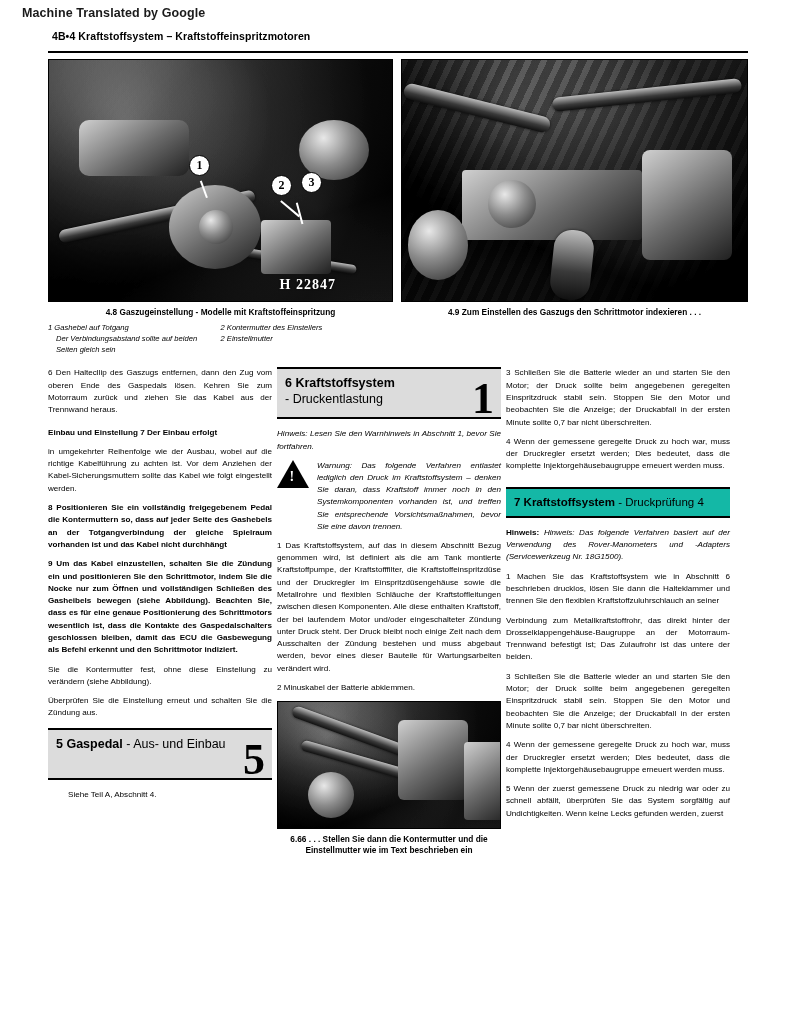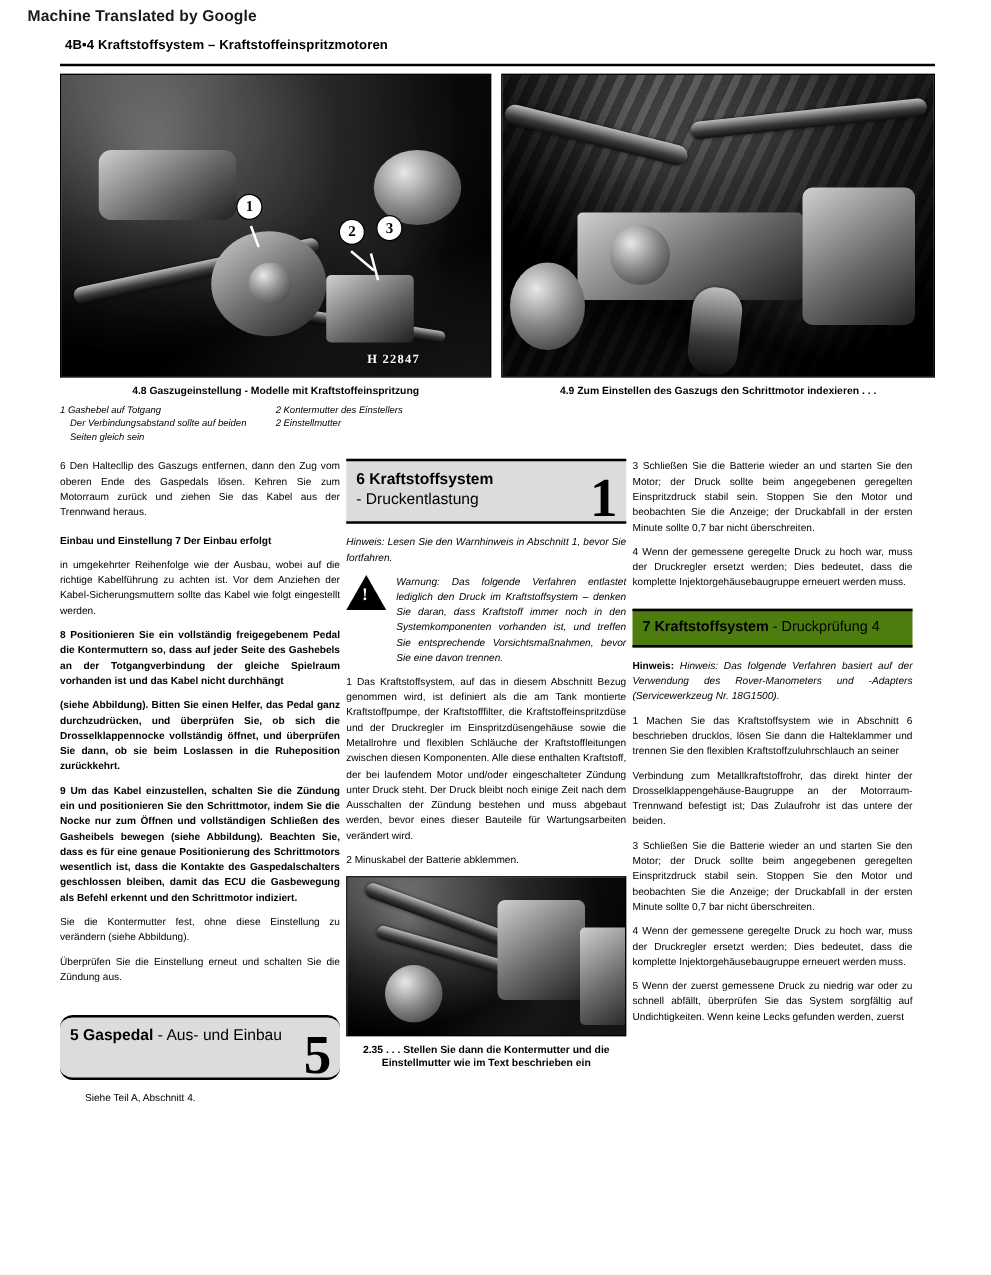--- a/index.html
+++ b/index.html
@@ -107,21 +107,21 @@
   .lead {
     position:absolute;
     background:#fff;
     height:1.5px;
     transform-origin: left center;
   }
   .photo-code {
     position:absolute;
     right: 56px; bottom: 8px;
     color:#fff;
-    font-size: 10px;
+    font-size: 14px;
     font-weight: bold;
     font-family: "Liberation Serif", serif;
     letter-spacing: 1px;
     text-shadow: 0 0 2px #000;
   }
   .fig-cap {
     font-size: 8.3px;
     font-weight: bold;
     text-align: center;
     margin-top: 5px;
@@ -179,21 +179,21 @@
   .sec-num {
     position: absolute;
     right: 7px;
     bottom: -4px;
     font-size: 44px;
     font-weight: bold;
     line-height: 1;
     font-family: "Liberation Serif", serif;
   }
   .sec-inline {
-    background: #4d7c0f;
+    background: #14b8a6;
     border-top: 2px solid #000;
     border-bottom: 2px solid #000;
     padding: 6px 8px 7px 8px;
     margin-bottom: 9px;
   }
   .sec-inline .sec-title { font-size: 11.5px; }
 
   
   .warn {
     display: flex;
@@ -296,26 +296,25 @@
     </div>
   </div>
 
   <div class="cols">
 
     <div class="col">
       <p>6 Den Haltecllip des Gaszugs entfernen, dann den Zug vom oberen Ende des Gaspedals lösen. Kehren Sie zum Motorraum zurück und ziehen Sie das Kabel aus der Trennwand heraus.</p>
       <p class="b" style="margin-top:10px;">Einbau und Einstellung 7 Der Einbau erfolgt</p>
       <p>in umgekehrter Reihenfolge wie der Ausbau, wobei auf die richtige Kabelführung zu achten ist. Vor dem Anziehen der Kabel-Sicherungsmuttern sollte das Kabel wie folgt eingestellt werden.</p>
       <p class="b">8 Positionieren Sie ein vollständig freigegebenem Pedal die Kontermuttern so, dass auf jeder Seite des Gashebels an der Totgangverbindung der gleiche Spielraum vorhanden ist und das Kabel nicht durchhängt</p>
-      <p class="b">(siehe Abbildung). Bitten Sie einen Helfer, das Pedal ganz durchzudrücken, und überprüfen Sie, ob sich die Drosselklappennocke vollständig öffnet, und überprüfen Sie dann, ob sie beim Loslassen in die Ruheposition zurückkehrt.</p>
       <p class="b">9 Um das Kabel einzustellen, schalten Sie die Zündung ein und positionieren Sie den Schrittmotor, indem Sie die Nocke nur zum Öffnen und vollständigen Schließen des Gasheibels bewegen (siehe Abbildung). Beachten Sie, dass es für eine genaue Positionierung des Schrittmotors wesentlich ist, dass die Kontakte des Gaspedalschalters geschlossen bleiben, damit das ECU die Gasbewegung als Befehl erkennt und den Schrittmotor indiziert.</p>
       <p>Sie die Kontermutter fest, ohne diese Einstellung zu verändern (siehe Abbildung).</p>
       <p>Überprüfen Sie die Einstellung erneut und schalten Sie die Zündung aus.</p>
 
-      <div class="sec-box" style="margin-top:24px;border-radius:10px;">
+      <div class="sec-box" style="margin-top:8px;">
         <div class="sec-title">
           <span>5</span>
           <span>Gaspedal</span><span class="thin"> - Aus- und Einbau</span>
         </div>
         <div class="sec-num">5</div>
       </div>
       <div class="note-small">Siehe Teil A, Abschnitt 4.</div>
     </div>
 
     <div class="col">
@@ -338,21 +337,21 @@
       <p>2 Minuskabel der Batterie abklemmen.</p>
 
       <div class="photo photo-c">
         <div class="ph-bg"></div>
         <div class="hose" style="left:10px; top:30px; width:160px; height:12px; transform:rotate(20deg);"></div>
         <div class="hose" style="left:20px; top:62px; width:180px; height:11px; transform:rotate(16deg);"></div>
         <div class="plate" style="left:120px; top:18px; width:70px; height:80px; border-radius:6px;"></div>
         <div class="blob" style="left:30px; top:70px; width:46px; height:46px;"></div>
         <div class="plate" style="left:186px; top:40px; width:46px; height:78px;"></div>
       </div>
-      <div class="cap-c">2.35 . . . Stellen Sie dann die Kontermutter und die Einstellmutter wie im Text beschrieben ein</div>
+      <div class="cap-c">6.66 . . . Stellen Sie dann die Kontermutter und die Einstellmutter wie im Text beschrieben ein</div>
     </div>
 
     <div class="col">
       <p>3 Schließen Sie die Batterie wieder an und starten Sie den Motor; der Druck sollte beim angegebenen geregelten Einspritzdruck stabil sein. Stoppen Sie den Motor und beobachten Sie die Anzeige; der Druckabfall in der ersten Minute sollte 0,7 bar nicht überschreiten.</p>
       <p>4 Wenn der gemessene geregelte Druck zu hoch war, muss der Druckregler ersetzt werden; Dies bedeutet, dass die komplette Injektorgehäusebaugruppe erneuert werden muss.</p>
 
       <div class="sec-inline" style="margin-top:14px;">
         <div class="sec-title">
           <span>7 Kraftstoffsystem</span>
           <span class="thin">- Druckprüfung 4</span>

